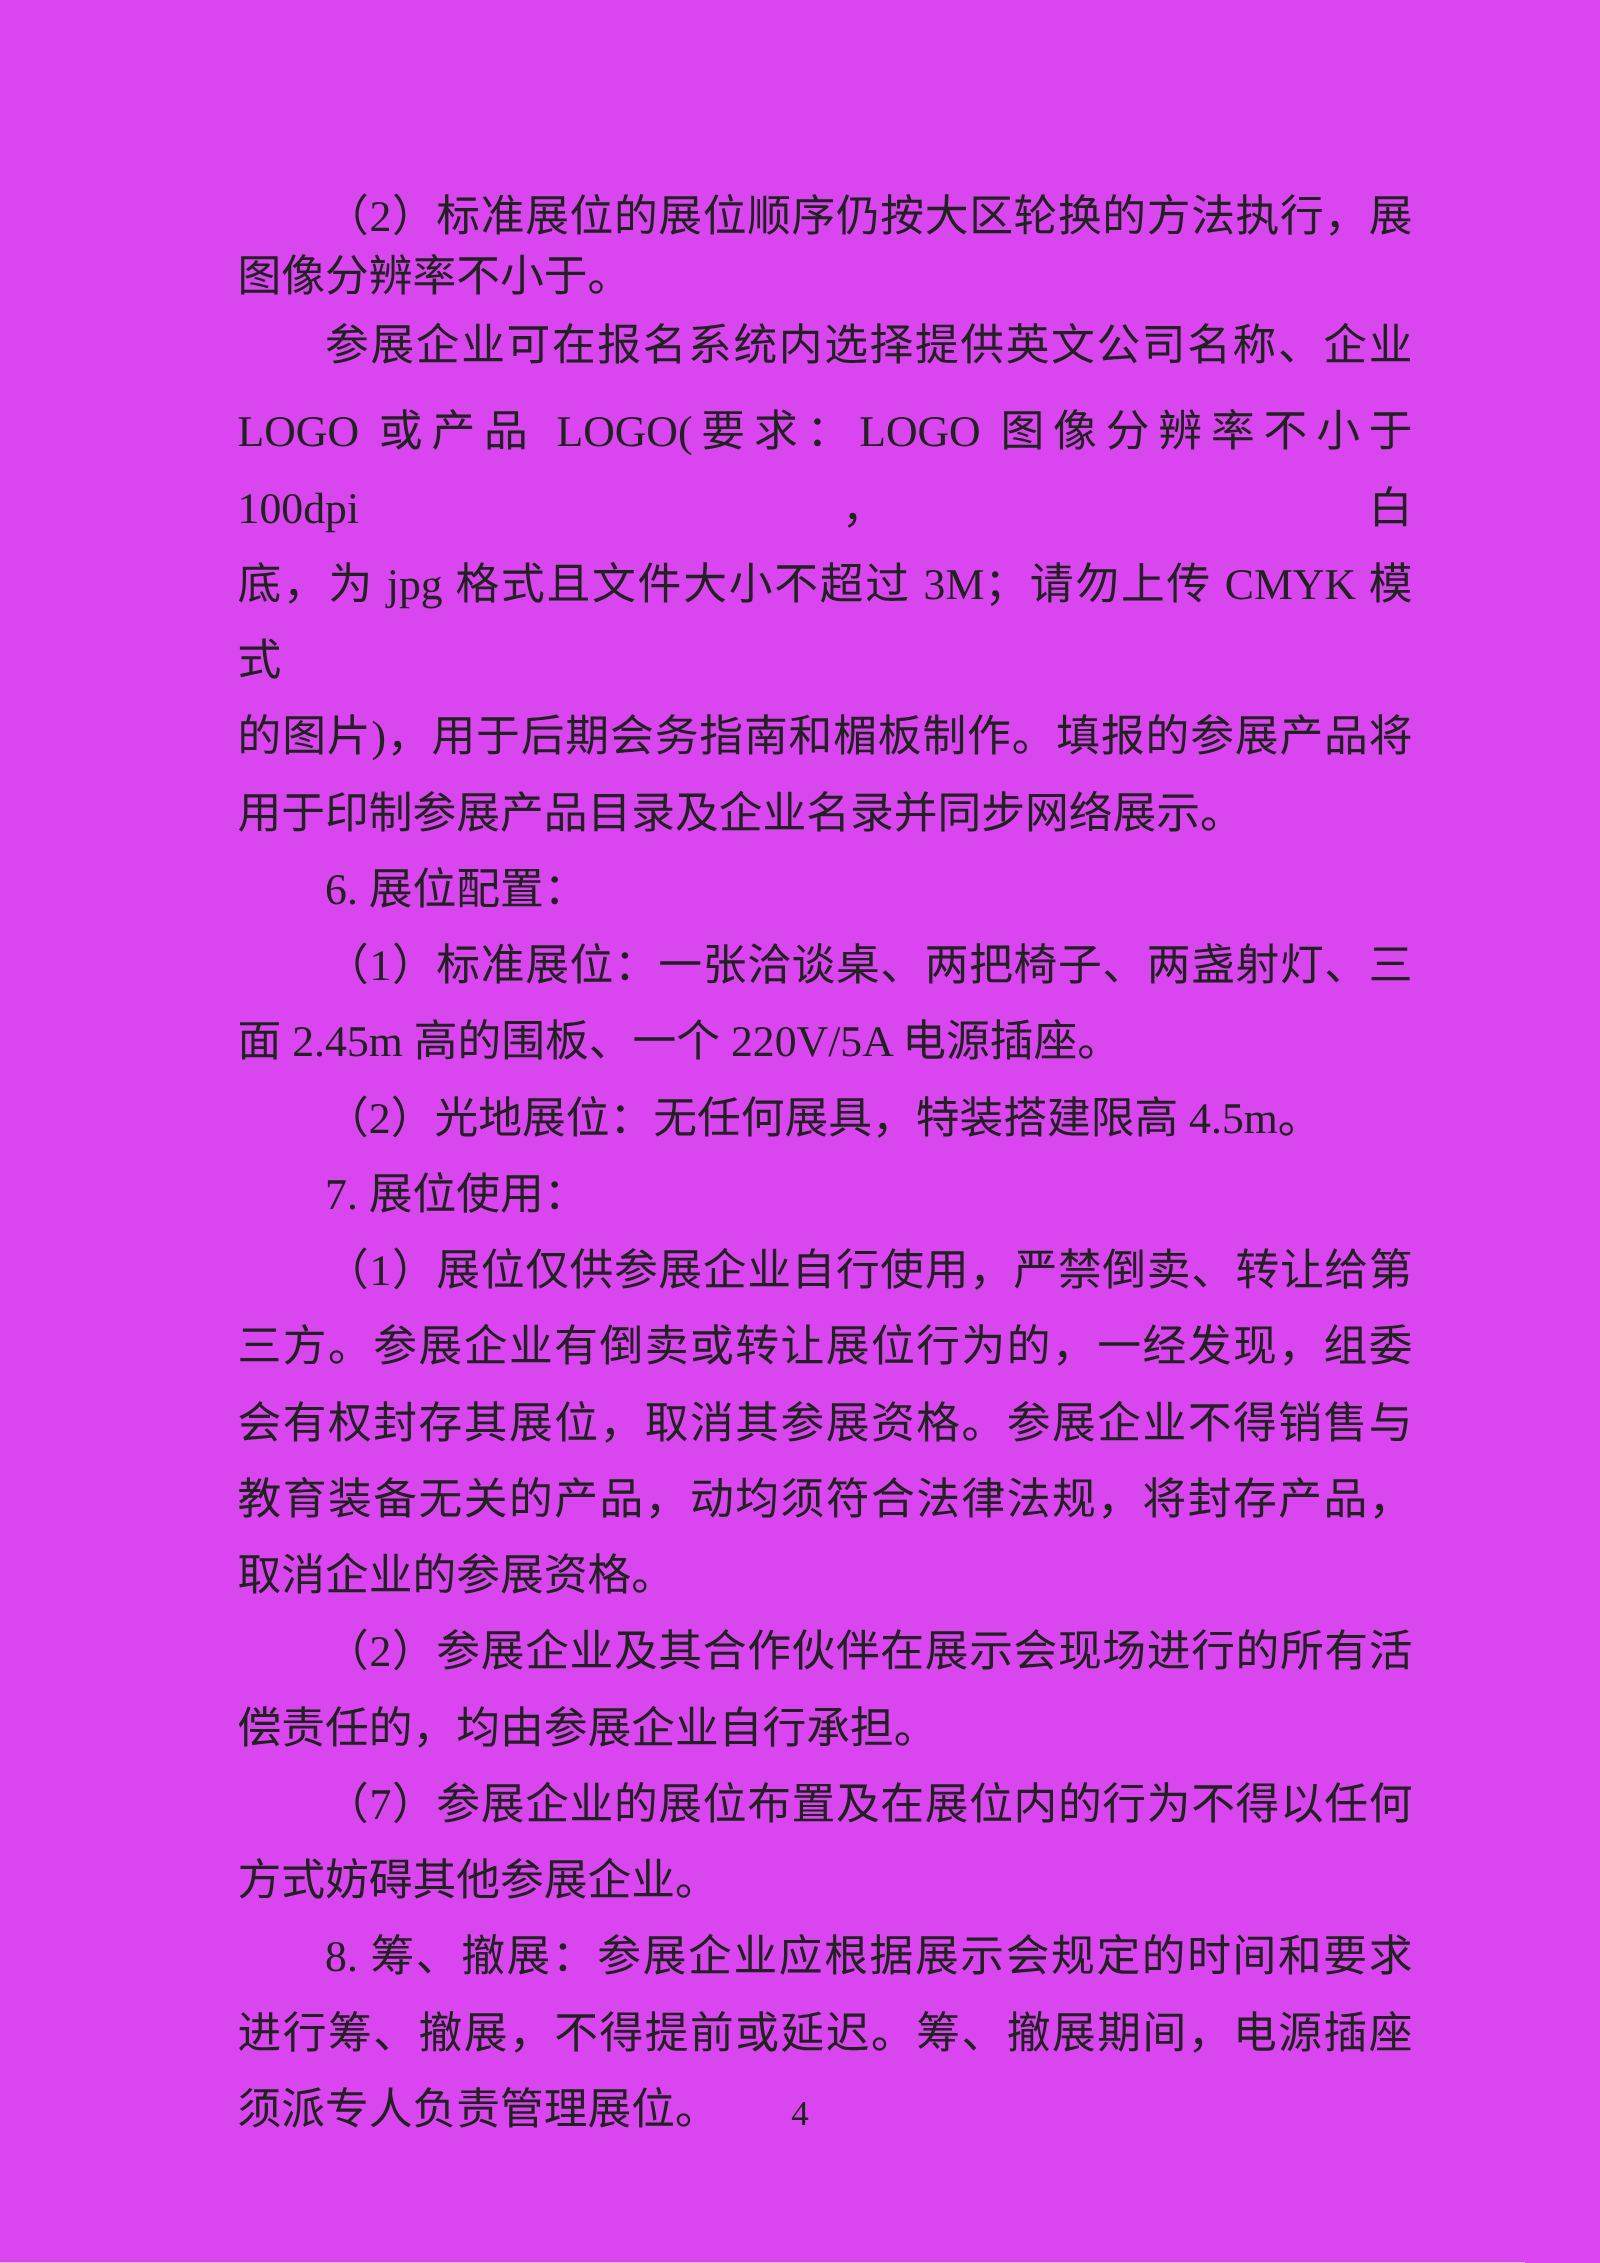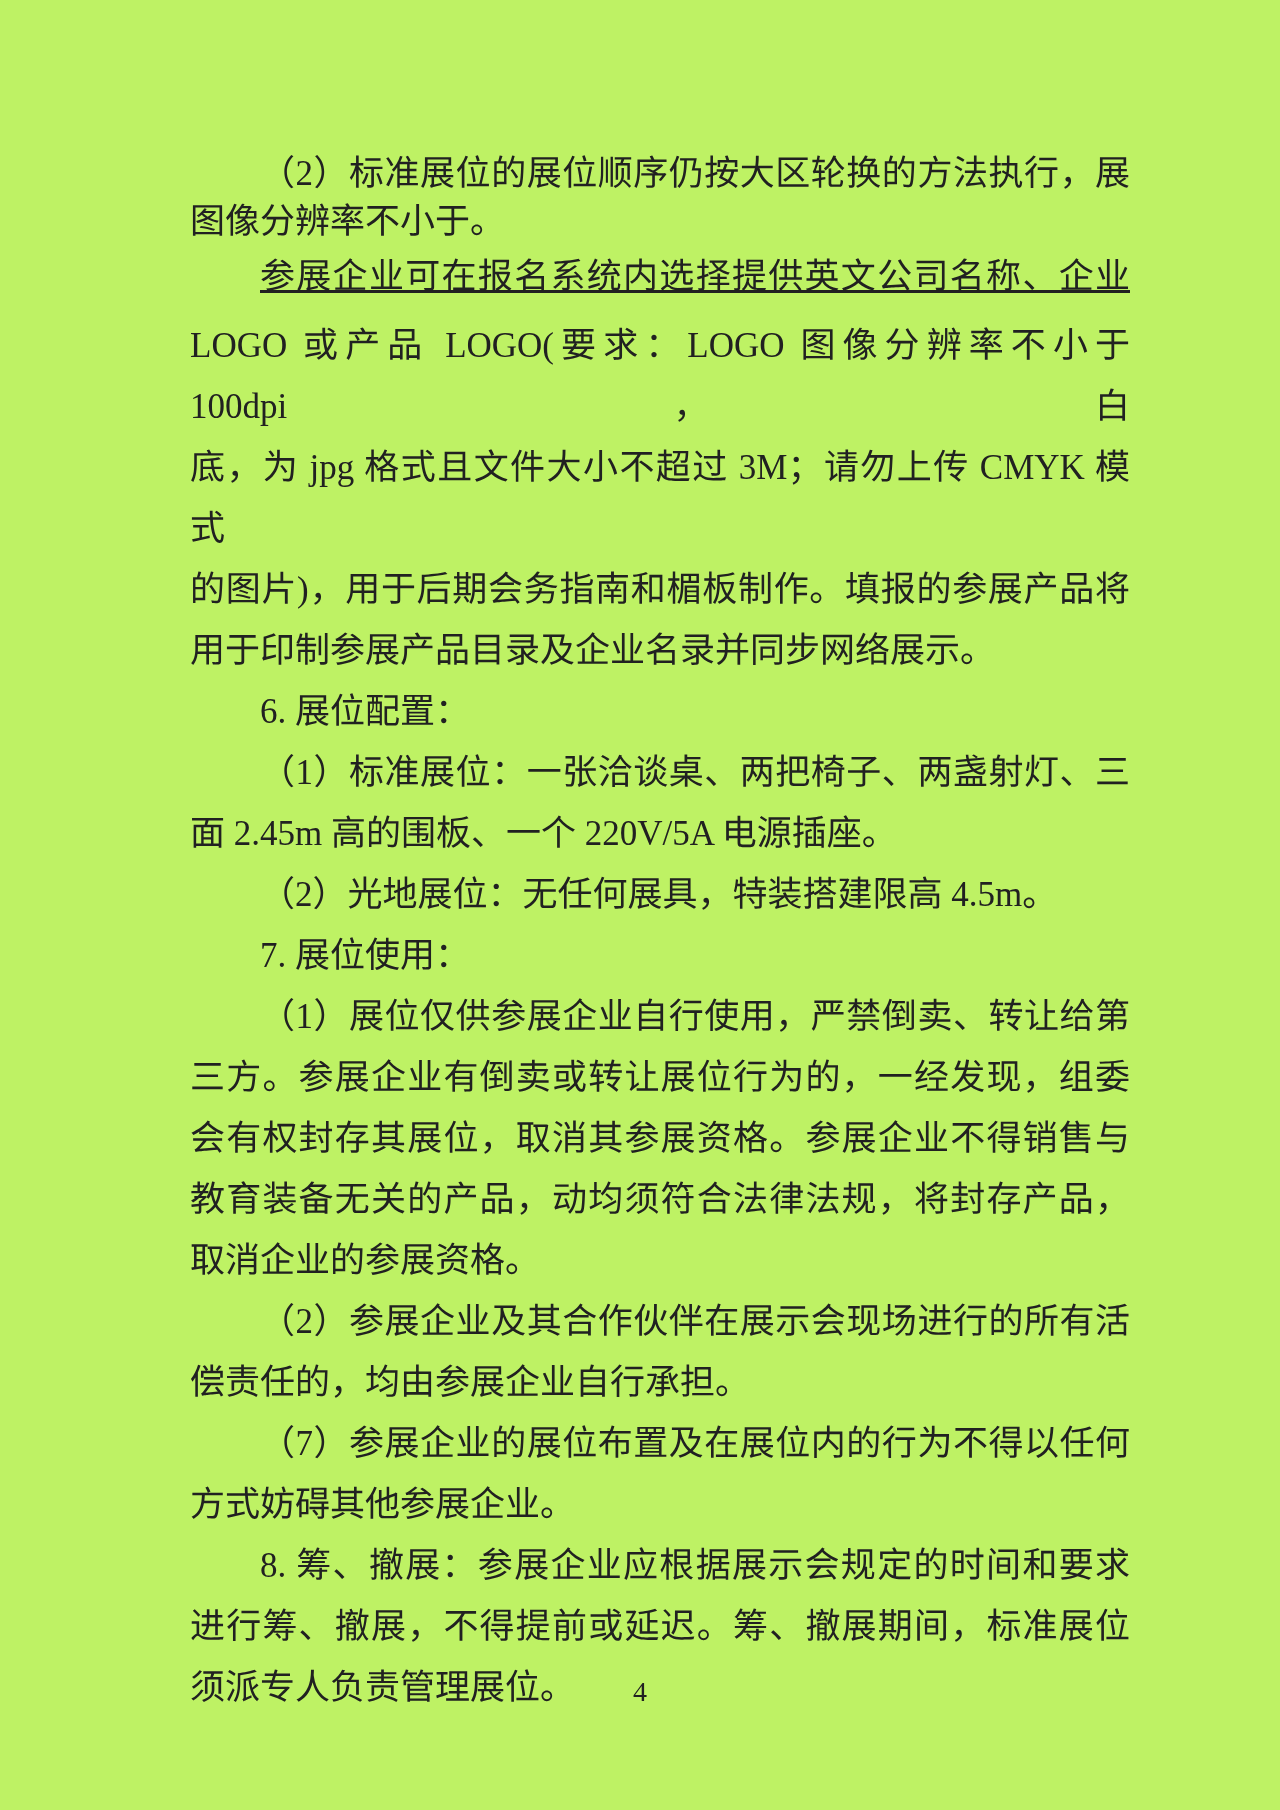--- a/index.html
+++ b/index.html
@@ -4,21 +4,21 @@
 <style>
   html, body {
     margin: 0;
     padding: 0;
     background: #ffffff;
   }
   .page {
     position: relative;
     width: 1280px;
     height: 1810px;
-    background: #bef264;
+    background: #d946ef;
     overflow: hidden;
     font-family: "Liberation Serif", serif;
   }
   .content {
     position: absolute;
     left: 190px;
     top: 150px;
     width: 940px;
   }
   .line {
@@ -33,21 +33,20 @@
   }
   .line.indent {
     text-indent: 70px;
   }
   .line.fill {
     text-align: justify;
     text-align-last: justify;
   }
   .line.gap-after {
     margin-bottom: 8px;
-    text-decoration: underline;
   }
   .footer {
     position: absolute;
     left: 0;
     top: 1676px;
     width: 1280px;
     text-align: center;
     font-size: 28px;
     color: #212121;
     font-family: "Liberation Serif", serif;
@@ -73,17 +72,17 @@
     <div class="line indent fill">（1）展位仅供参展企业自行使用，严禁倒卖、转让给第</div>
     <div class="line fill">三方。参展企业有倒卖或转让展位行为的，一经发现，组委</div>
     <div class="line fill">会有权封存其展位，取消其参展资格。参展企业不得销售与</div>
     <div class="line fill">教育装备无关的产品，动均须符合法律法规，将封存产品，</div>
     <div class="line">取消企业的参展资格。</div>
     <div class="line indent fill">（2）参展企业及其合作伙伴在展示会现场进行的所有活</div>
     <div class="line">偿责任的，均由参展企业自行承担。</div>
     <div class="line indent fill">（7）参展企业的展位布置及在展位内的行为不得以任何</div>
     <div class="line">方式妨碍其他参展企业。</div>
     <div class="line indent fill">8. 筹、撤展：参展企业应根据展示会规定的时间和要求</div>
-    <div class="line fill">进行筹、撤展，不得提前或延迟。筹、撤展期间，标准展位</div>
+    <div class="line fill">进行筹、撤展，不得提前或延迟。筹、撤展期间，电源插座</div>
     <div class="line">须派专人负责管理展位。</div>
   </div>
   <div class="footer">4</div>
 </div>
 
 </body></html>

